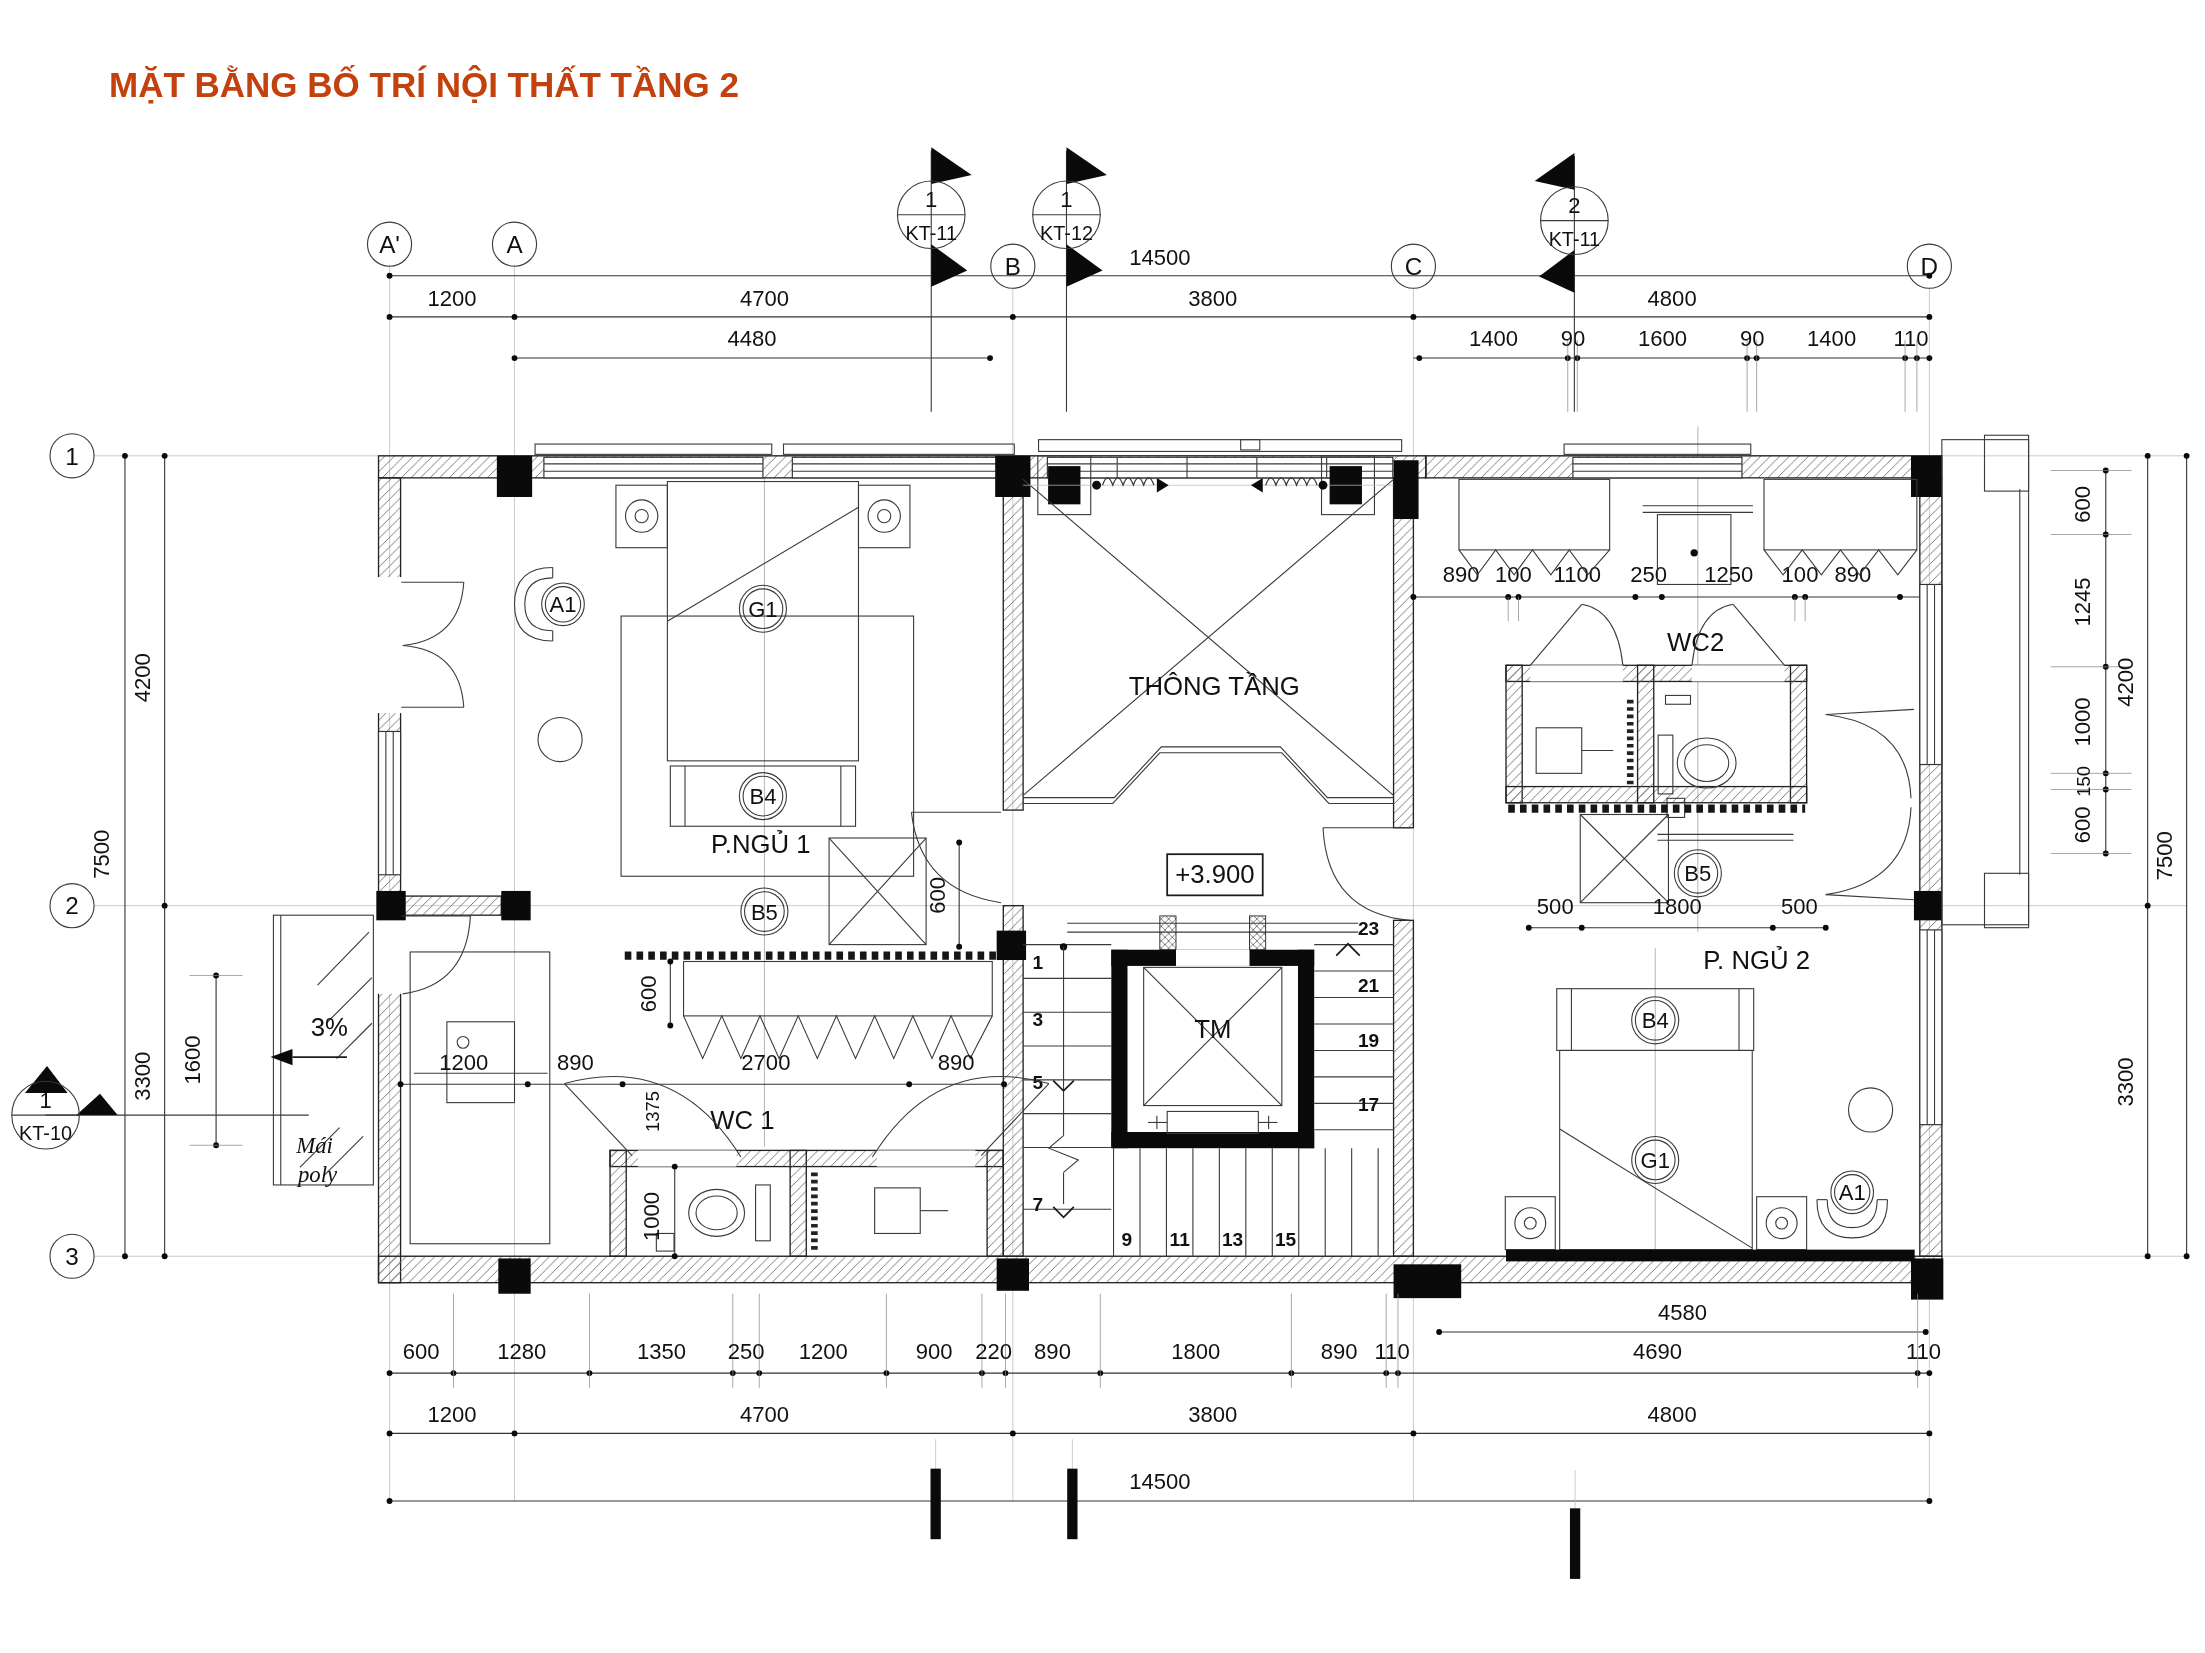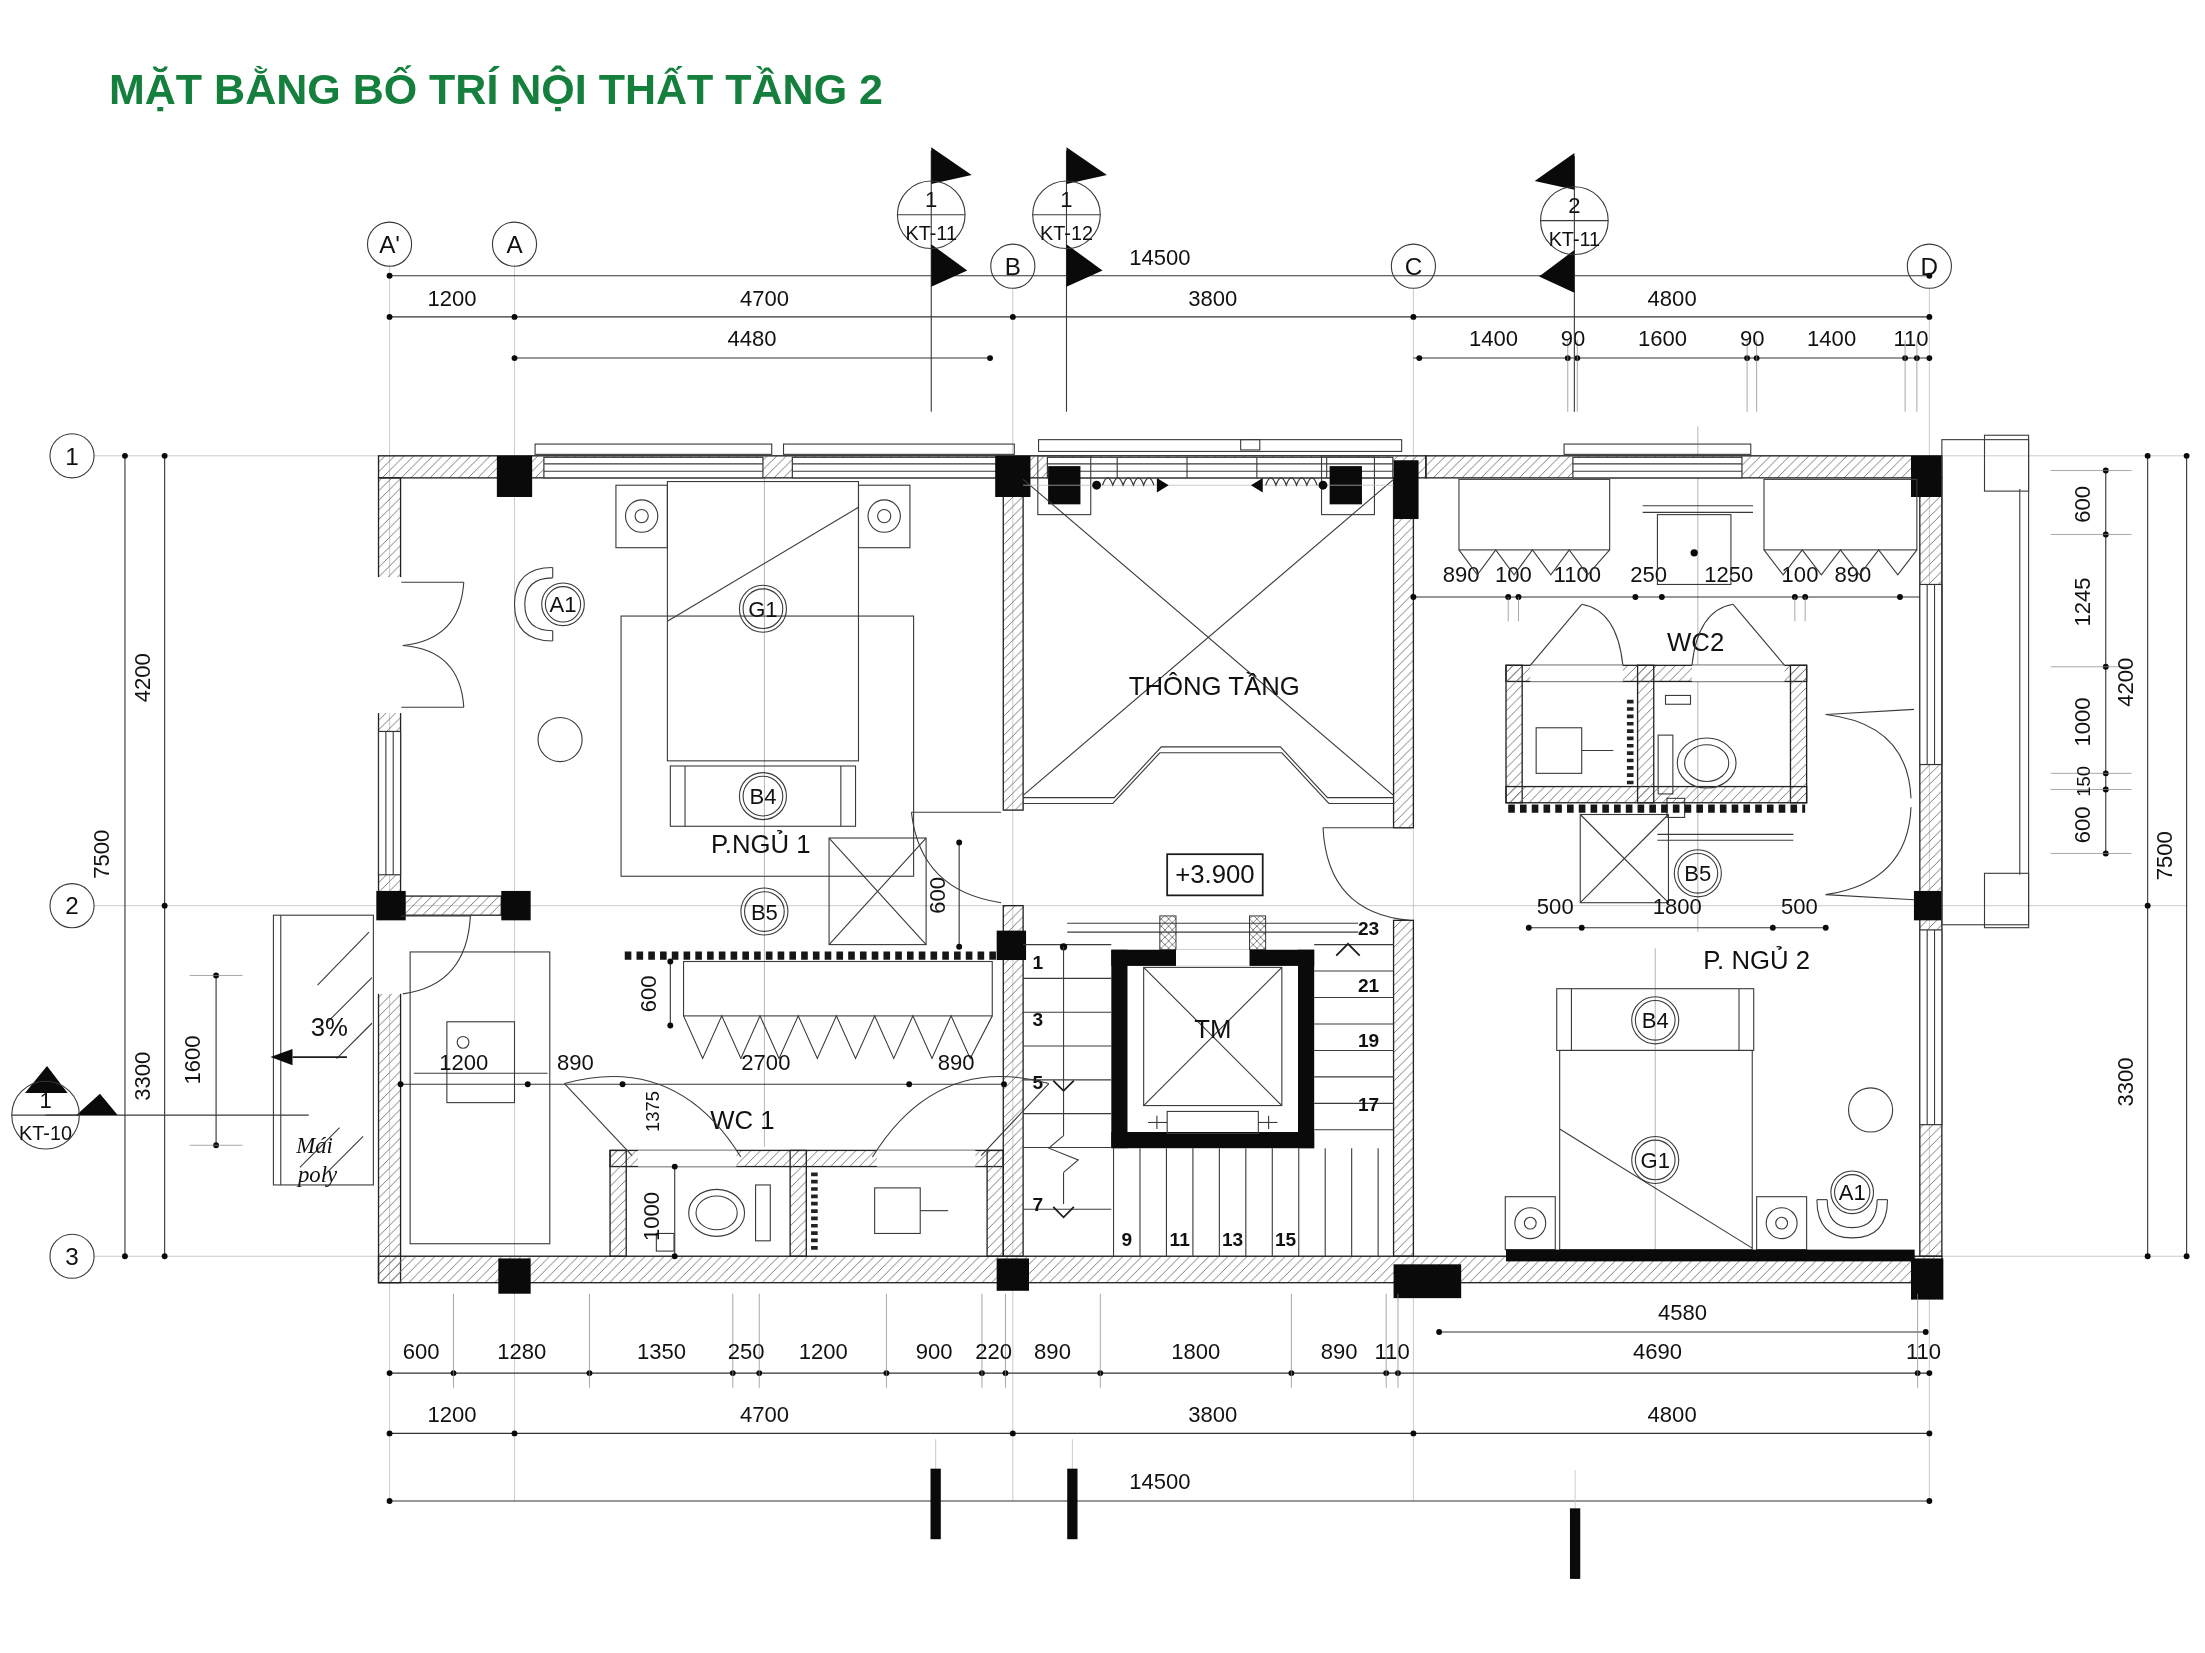--- a/index.html
+++ b/index.html
@@ -1,18 +1,18 @@
 <!DOCTYPE html>
 <html style="font-size:11.8px"><head>
 <meta charset="utf-8">
 <style>
   html,body{margin:0;padding:0;background:#fff;}
   body{width:2205px;height:1654px;position:relative;font-family:"Liberation Sans",sans-serif;}
   #plan{position:absolute;left:0;top:0;}
-  #title{position:absolute;left:109px;top:65px;font-size:43px;font-weight:600;color:#15803d;letter-spacing:0px;font-family:"Liberation Sans",sans-serif;}
+  #title{position:absolute;left:109px;top:65px;font-size:35px;font-weight:600;color:#c2410c;letter-spacing:0px;font-family:"Liberation Sans",sans-serif;}
   text{font-family:"Liberation Sans",sans-serif;fill:#111;}
   .s1{stroke:#3a3a3a;stroke-width:1.5;fill:none;}
   .s2{stroke:#1c1c1c;stroke-width:2.4;fill:none;}
   .hair{stroke:#b9b9b9;stroke-width:1;fill:none;}
   .axis{stroke:#9a9a9a;stroke-width:1;fill:none;}
   .dimline{stroke:#333;stroke-width:1.5;fill:none;}
   .ext{stroke:#888;stroke-width:1;fill:none;}
   .blk{fill:#0a0a0a;stroke:none;}
   .wall{fill:url(#hatch);stroke:#222;stroke-width:1.8;}
   .cross{fill:url(#crosshatch);stroke:#222;stroke-width:1.2;}

